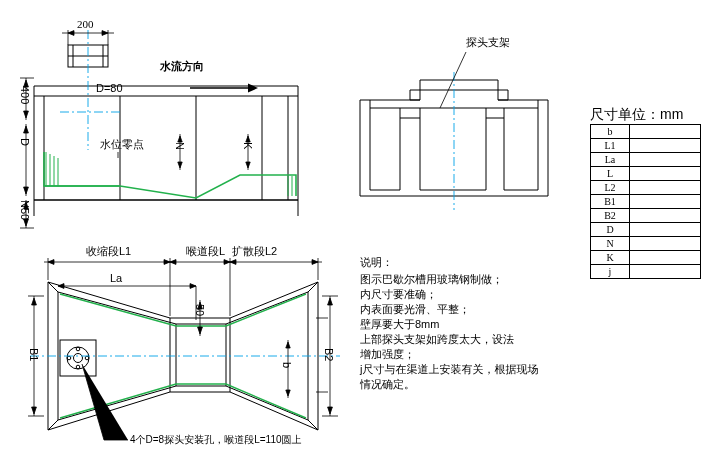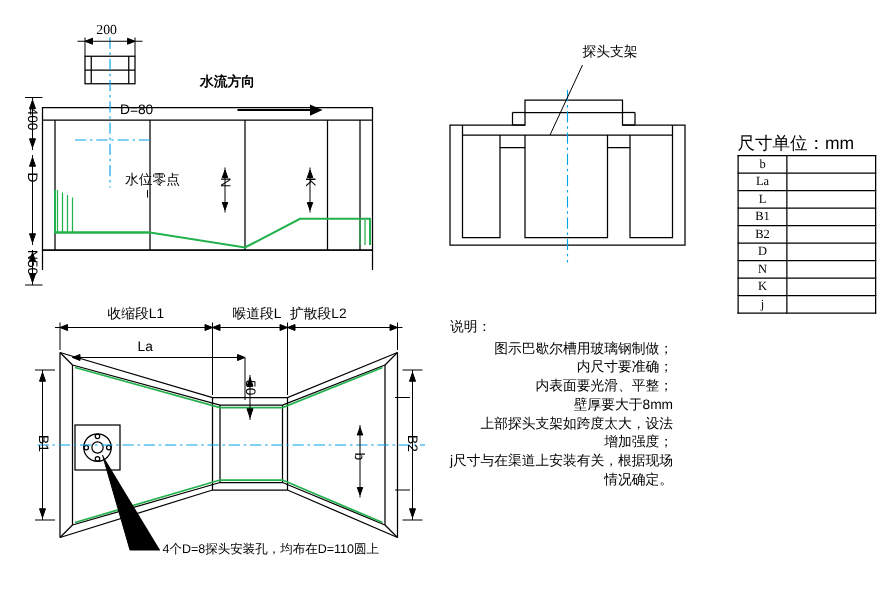--- a/index.html
+++ b/index.html
@@ -273,47 +273,55 @@
 <div class="lbl" style="left:466px;top:36px;">探头支架</div>
 
 <div class="lbl" style="left:66px;top:245px;padding-left:20px;">收缩段L1</div>
 <div class="lbl" style="left:158px;top:245px;margin-left:28px;">喉道段L</div>
 <div class="lbl" style="left:232px;top:245px;">扩散段L2</div>
 <div class="lbl" style="left:110px;top:272px;">La</div>
 <div class="lbl vert" style="left:194px;top:304px;">50</div>
 <div class="lbl vert" style="left:28px;top:348px;">B1</div>
 <div class="lbl vert" style="left:323px;top:348px;">B2</div>
 <div class="lbl vert" style="left:281px;top:362px;">b</div>
-<div class="lbl sm" style="left:130px;top:434px;">4个D=8探头安装孔，均布在D=110圆上</div>
+<div class="lbl sm" style="left:130px;top:434px;">4个D=8探头安装孔，喉道段L=110圆上</div>
 
 <div class="lbl" style="left:360px;top:256px;">说明：</div>
-<div class="note" style="left:360px;top:272px;text-align:right;">图示巴歇尔槽用玻璃钢制做；
+<div class="note" style="left:360px;top:272px;">图示巴歇尔槽用玻璃钢制做；
 内尺寸要准确；
 内表面要光滑、平整；
 壁厚要大于8mm
 上部探头支架如跨度太大，设法
 增加强度；
 j尺寸与在渠道上安装有关，根据现场
 情况确定。</div>
 
 <div class="unit" style="left:590px;top:106px;">
   <span>尺寸单位：</span><span>mm</span>
 </div>
 <table class="dims" style="left:590px;top:124px;">
   <tbody>
       <tr>
         <td class="k">b</td>
         <td class="v"></td>
       </tr>
       <tr>
+        <td class="k">L1</td>
+        <td class="v"></td>
+      </tr>
+      <tr>
         <td class="k">La</td>
         <td class="v"></td>
       </tr>
       <tr>
         <td class="k">L</td>
+        <td class="v"></td>
+      </tr>
+      <tr>
+        <td class="k">L2</td>
         <td class="v"></td>
       </tr>
       <tr>
         <td class="k">B1</td>
         <td class="v"></td>
       </tr>
       <tr>
         <td class="k">B2</td>
         <td class="v"></td>
       </tr>

